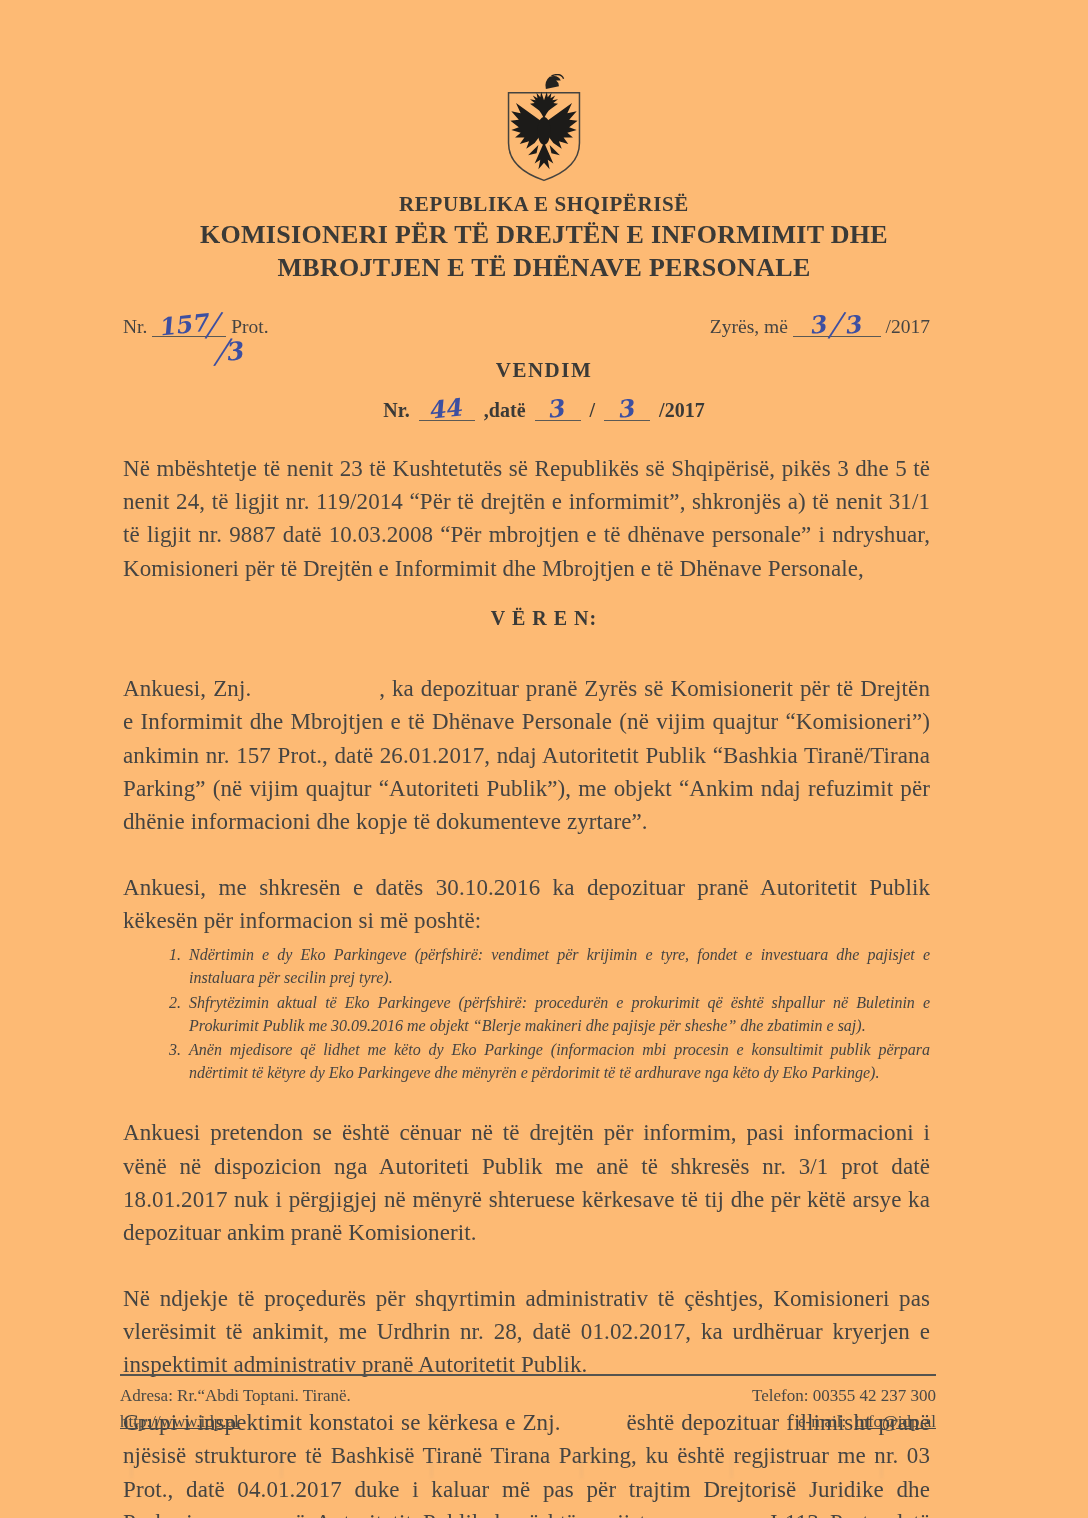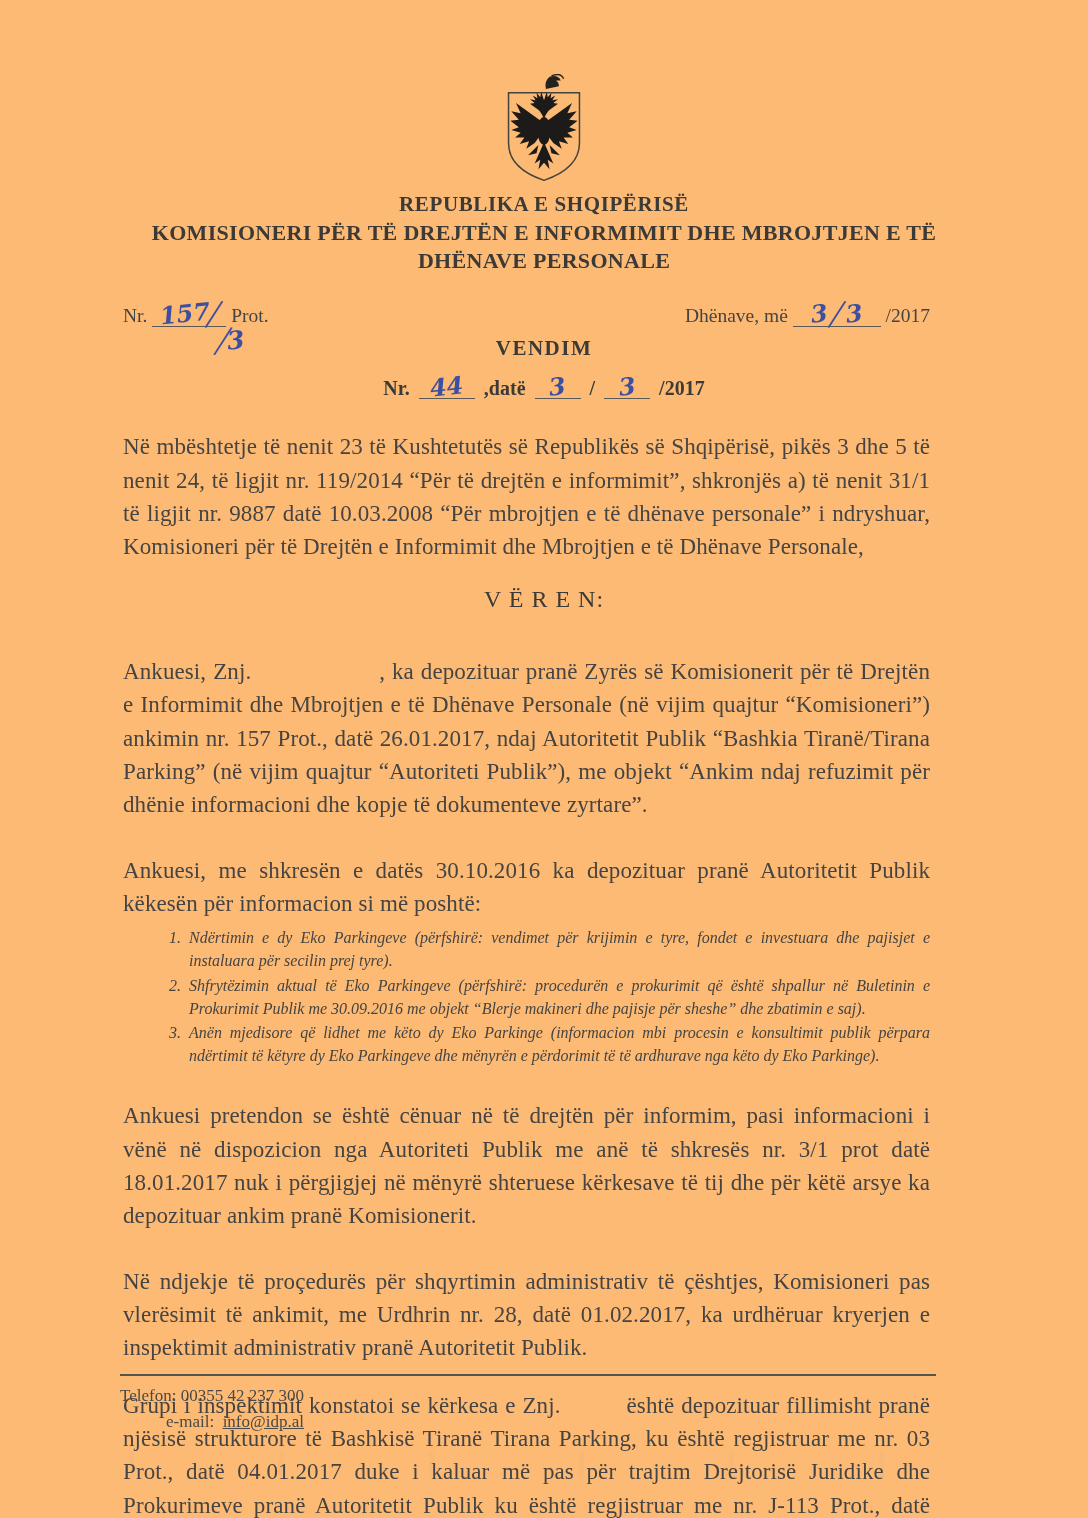--- a/index.html
+++ b/index.html
@@ -14,21 +14,21 @@
   }
   
   .crest-wrap { padding-top:74px; text-align:center; }
   .crest-wrap svg { display:inline-block; }
   
   .hdr-republic {
     text-align:center; font-weight:bold; font-size:21px;
     letter-spacing:0.6px; margin-top:2px; color:#3b3a37;
   }
   .hdr-institution {
-    text-align:center; font-weight:bold; font-size:22px;
+    text-align:center; font-weight:bold; font-size:26px;
     line-height:1.26; max-width:790px; margin:2px auto 0;
     letter-spacing:0.3px; color:#3b3a37;
   }
   
   .prot-row {
     display:flex; justify-content:space-between; align-items:flex-end;
     margin:30px 158px 0 123px; font-size:19.5px; position:relative;
   }
   .uline {
     display:inline-block; border-bottom:1.6px solid #5a5955;
@@ -44,36 +44,36 @@
     transform:rotate(-6deg); line-height:0.85;
   }
   .hw-slash { transform:rotate(14deg) scaleY(1.5); font-weight:normal; }
   .frac-below {
     position:absolute; left:96px; top:26px; white-space:nowrap;
   }
   .frac-below .hw { font-size:25px; }
   
   .title-vendim {
     text-align:center; font-weight:bold; font-size:21px;
-    letter-spacing:1.5px; margin-top:9px; color:#3b3a37;
+    letter-spacing:1.5px; margin-top:20px; color:#3b3a37;
   }
   .decision-line {
     text-align:center; font-weight:bold; font-size:20px;
     margin-top:16px; color:#3b3a37;
   }
   .decision-line .uline { margin:0 4px; }
   
   .para {
     margin:0 158px; font-size:23px; line-height:1.45;
     text-align:justify; letter-spacing:0.1px;
   }
   .para, ol.req { margin-left:123px; }
   .mt-p1 { margin-top:30px; }
   .veren {
-    text-align:center; font-weight:normal; font-size:24px;
+    text-align:center; font-weight:bold; font-size:20px;
     margin-top:22px; color:#3b3a37; letter-spacing:1px;
   }
   .mt-p2 { margin-top:42px; }
   .mt-p3 { margin-top:32px; }
   .gap-lg { display:inline-block; width:128px; }
   .gap-sm { display:inline-block; width:66px; }
   ol.req {
     margin-top:6px; margin-right:158px; padding-left:62px;
     font-style:italic; font-size:16px; line-height:1.45;
   }
@@ -131,21 +131,21 @@
   <div class="hdr-institution">KOMISIONERI PËR TË DREJTËN E INFORMIMIT DHE MBROJTJEN E TË DHËNAVE PERSONALE</div>
 
   <div class="prot-row">
     <div style="position:relative;">
       <span>Nr.</span>
       <span class="uline u157"><span class="hw">157</span><span class="hw hw-slash">/</span></span>
       <span>Prot.</span>
       <span class="frac-below"><span class="hw hw-slash">/</span><span class="hw">3</span></span>
     </div>
     <div>
-      <span>Dhënave, më</span>
+      <span>Zyrës, më</span>
       <span class="uline u-dd"><span class="hw">3</span>
         <span class="hw hw-slash">/</span>
         <span class="hw">3</span></span>
       <span>/2017</span>
     </div>
   </div>
 
   <div class="title-vendim">VENDIM</div>
 
   <div class="decision-line">
@@ -172,20 +172,24 @@
     <li>Anën mjedisore që lidhet me këto dy Eko Parkinge (informacion mbi procesin e konsultimit publik përpara ndërtimit të këtyre dy Eko Parkingeve dhe mënyrën e përdorimit të të ardhurave nga këto dy Eko Parkinge).</li>
   </ol>
 
   <p class="para mt-p4">Ankuesi pretendon se është cënuar në të drejtën për informim, pasi informacioni i vënë në dispozicion nga Autoriteti Publik me anë të shkresës nr. 3/1 prot datë 18.01.2017 nuk i përgjigjej në mënyrë shteruese  kërkesave të tij dhe për këtë arsye ka depozituar ankim pranë Komisionerit.</p>
 
   <p class="para mt-p5">Në ndjekje të proçedurës për shqyrtimin administrativ të çështjes, Komisioneri pas vlerësimit të ankimit, me Urdhrin nr. 28, datë 01.02.2017, ka urdhëruar kryerjen e inspektimit administrativ pranë Autoritetit Publik.</p>
 
   <p class="para mt-p6"><span>Grupi i inspektimit konstatoi se kërkesa e Znj.</span><span class="gap-sm"></span><span>është depozituar fillimisht pranë njësisë strukturore të Bashkisë Tiranë Tirana Parking, ku është regjistruar me nr. 03 Prot., datë 04.01.2017 duke i kaluar më pas për trajtim Drejtorisë Juridike dhe Prokurimeve pranë Autoritetit Publik ku është regjistruar me nr. J-113 Prot., datë 05.01.2017.</span></p>
 
   <div class="footer">
+    <div class="left">
+      <div>Adresa: Rr.“Abdi Toptani. Tiranë.</div>
+      <div class="link">http://www.idp.al</div>
+    </div>
     <div class="right">
       <div>Telefon: 00355 42 237 300</div>
       <div><span>e-mail:</span>&nbsp;&nbsp;<span class="link">info@idp.al</span></div>
     </div>
   </div>
 
   <div class="scan-noise"></div>
 </div>
 
 </body></html>

